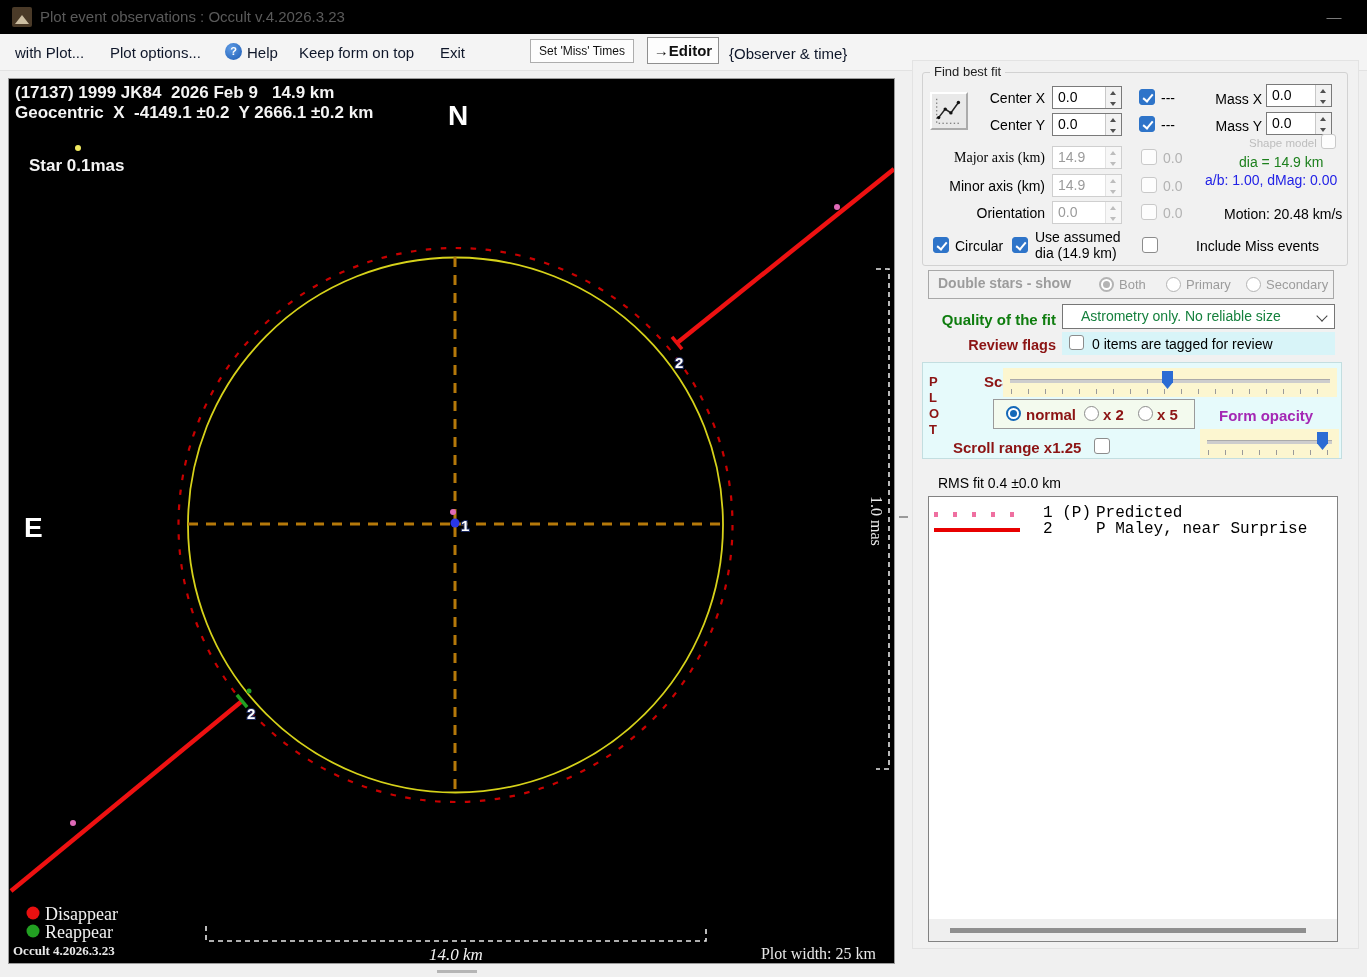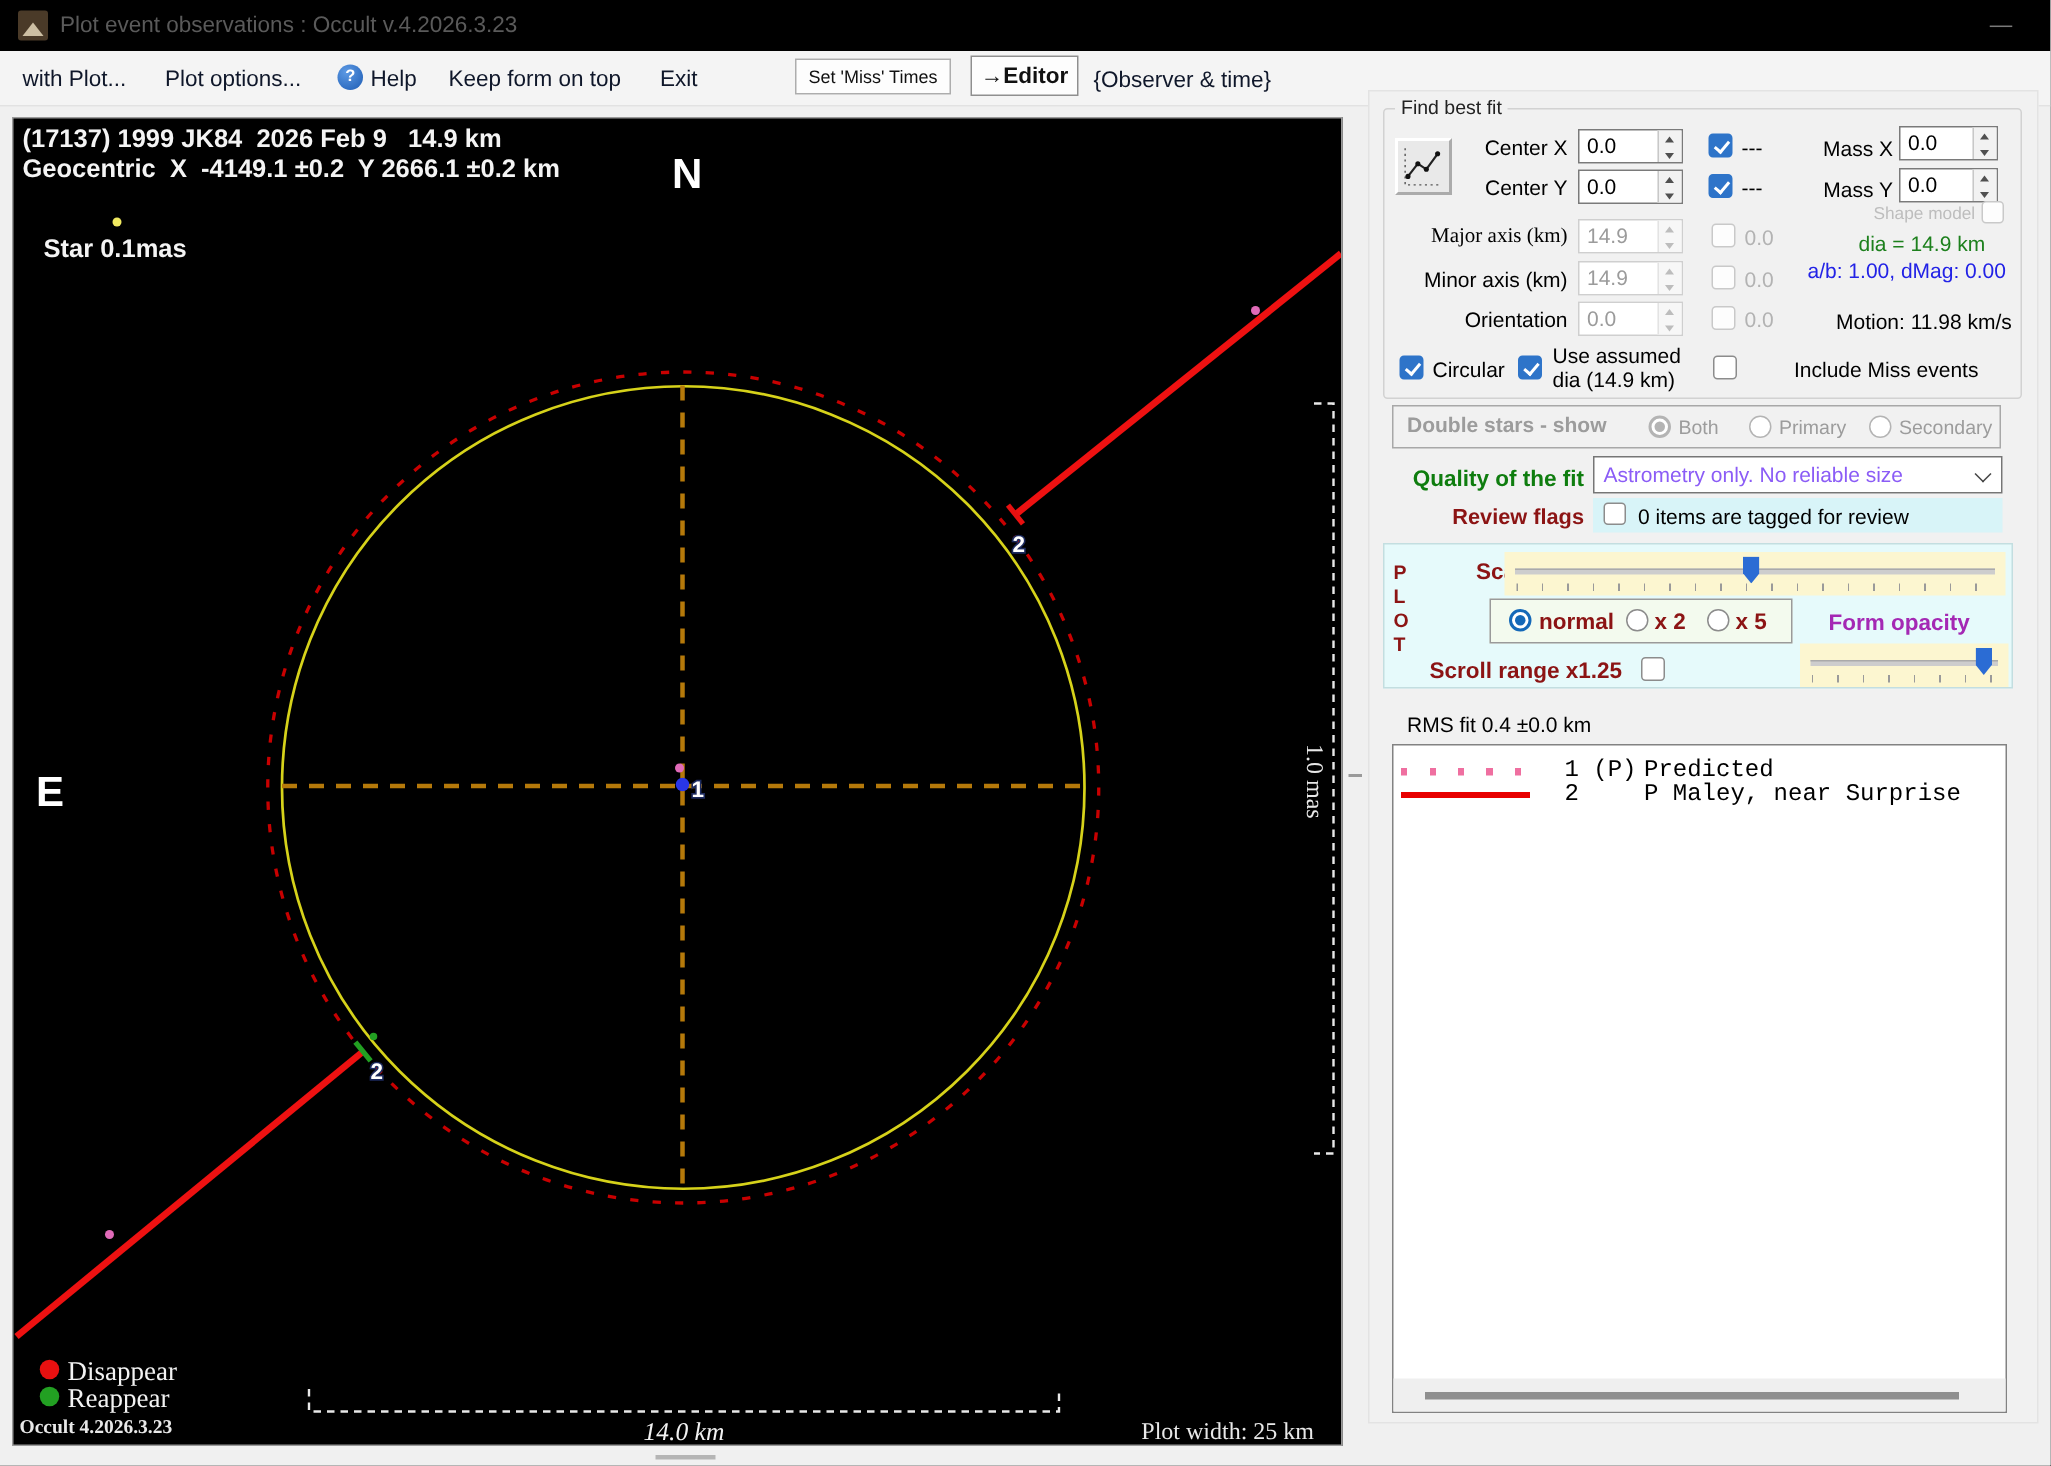--- a/index.html
+++ b/index.html
@@ -59,21 +59,21 @@
   .cb.off{background:#fff;border:1px solid #8c8c8c;}
   .cb.dis{background:#fdfdfd;border:1px solid #c9c9c9;}
   .rad{position:absolute;width:15px;height:15px;border-radius:50%;background:#fff;border:1px solid #8c8c8c;box-sizing:border-box;}
   .rad.sel{border:2px solid #1468b8;}
   .rad.sel::after{content:'';position:absolute;inset:2px;border-radius:50%;background:#1468b8;}
   .rad.gray{border:1px solid #b4b4b4;}
   .rad.gray.sel{border:2px solid #b4b4b4;}
   .rad.gray.sel::after{background:#b4b4b4;}
   .graytxt{color:#9c9c9c;}
   .ddl{position:absolute;background:#fff;border:1px solid #767676;box-sizing:border-box;}
-  .ddl .txt{position:absolute;left:6px;top:3px;font-size:14px;color:#8b5cf6;white-space:nowrap;}
+  .ddl .txt{position:absolute;left:18px;top:3px;font-size:14px;color:#15803d;white-space:nowrap;}
   .chev{position:absolute;right:8px;top:7px;width:7px;height:7px;border-right:1.6px solid #444;
       border-bottom:1.6px solid #444;transform:rotate(45deg);}
   .cyanfield{position:absolute;background:#d8f4f8;}
   .plotpanel{position:absolute;left:922px;top:362px;width:420px;height:97px;background:#e6fafb;
       border:1px solid #c3dee0;box-sizing:border-box;}
   .mrn{color:#8c1414;font-weight:bold;}
   .sliderstrip{position:absolute;background:#fcf6d0;}
   .groove{position:absolute;height:3px;background:#cdcdcd;border-top:1px solid #aaa;}
   .ticks{position:absolute;height:5px;background-image:repeating-linear-gradient(90deg,#9a9a9a 0 1px,transparent 1px 17px);}
   .thumb{position:absolute;width:11px;height:18px;background:#2b6cd4;
@@ -246,21 +246,21 @@
   <span class="lbl lblr" style="left:940px;top:205px;width:105px;">Orientation</span>
   <div class="spin dis" style="left:1052px;top:201px;width:70px;height:23px;">
     <div class="v">0.0</div>
     <div class="ud">
         <i class="up"></i>
         <i class="dn"></i>
       </div>
   </div>
   <div class="cb dis" style="left:1141px;top:204px;"></div>
   <span class="lbl" style="left:1163px;top:205px;color:#b3b3b3;">0.0</span>
-  <span class="lbl" style="left:1224px;top:206px;">Motion: 11.98 km/s</span>
+  <span class="lbl" style="left:1224px;top:206px;">Motion: 20.48 km/s</span>
 
   <div class="cb on" style="left:933px;top:237px;"></div>
   <span class="lbl" style="left:955px;top:238px;">Circular</span>
   <div class="cb on" style="left:1012px;top:237px;"></div>
   <span class="lbl" style="left:1035px;top:229px;">Use assumed</span>
   <span class="lbl" style="left:1035px;top:245px;">dia (14.9 km)</span>
   <div class="cb off" style="left:1142px;top:237px;"></div>
   <span class="lbl" style="left:1164px;top:238px;margin-left:32px;">Include Miss events</span>
 
   <div class="gbox" style="left:928px;top:270px;width:404px;height:27px;border-color:#a8a8a8;border-radius:0;"></div>

